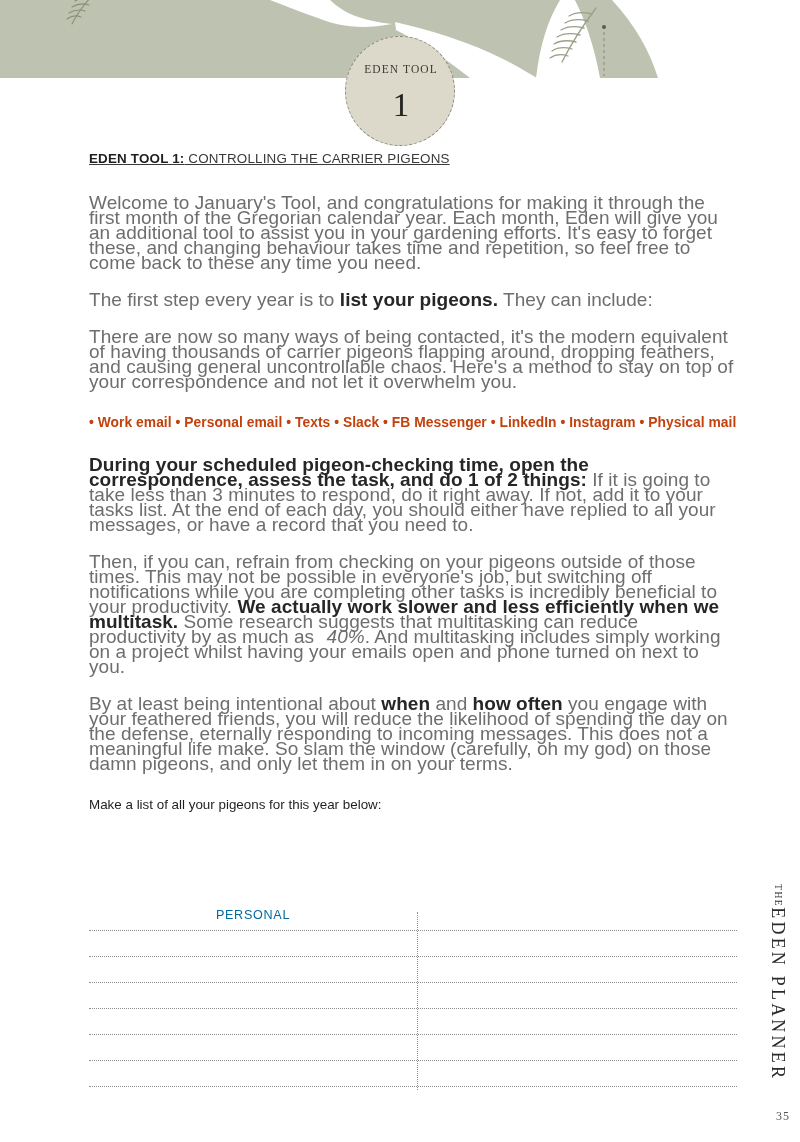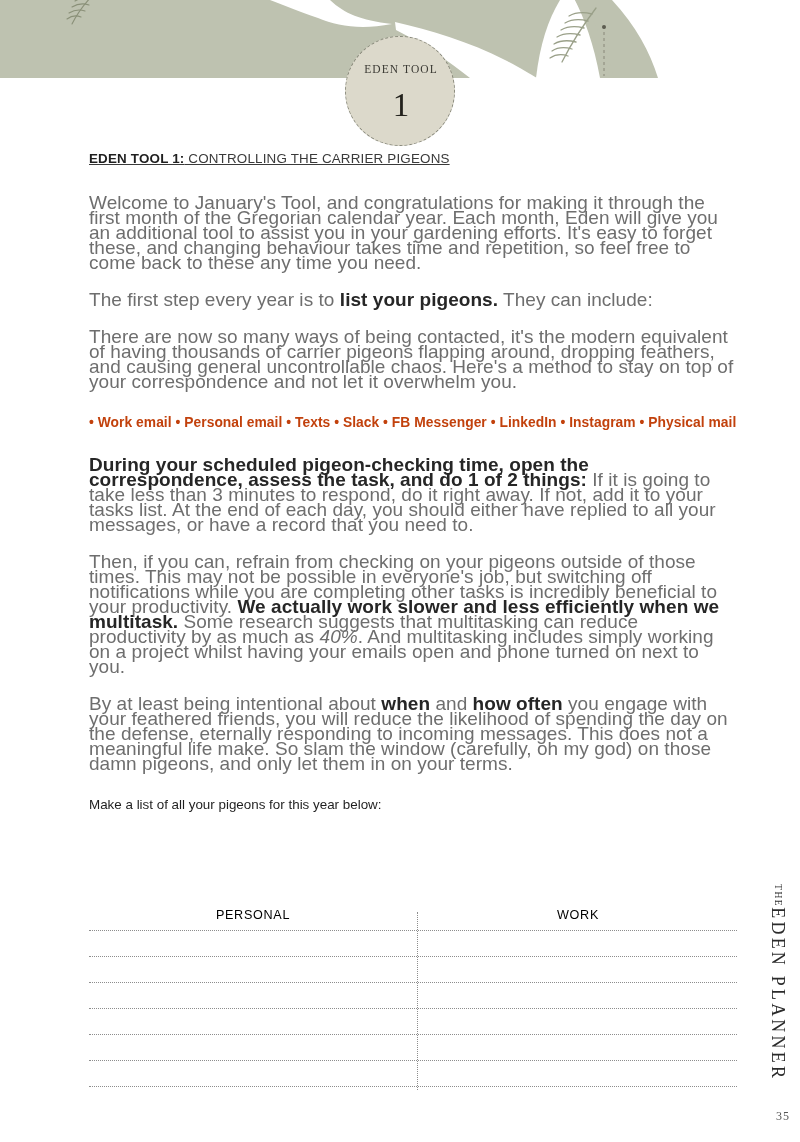--- a/index.html
+++ b/index.html
@@ -78,21 +78,21 @@
   h1.doc-title b { font-weight:700; color:#1f1f1f; }
 
   p.para {
     font-size:19px;
     line-height:15px;
     color:#6e6e6e;
     margin-bottom:22px;
     letter-spacing:.05px;
   }
   p.para b { font-weight:700; color:#262626; }
-  p.para i { font-style:italic; }
+  p.para i { font-style:italic;margin-left:7px; }
 
   p.pigeon-list {
     font-size:13.8px;
     line-height:23.6px;
     color:#c2410c;
     font-weight:600;
     margin-bottom:22px;
     letter-spacing:.05px;
   }
 
@@ -107,21 +107,21 @@
 
   
   #table-wrap {
     position:absolute;
     left:89px; top:908px;
     width:648px; height:182px;
   }
   .col-head {
     position:absolute; top:0;
     font-size:12.6px;
-    color:#000000;
+    color:#0369a1;
     letter-spacing:.7px;
     text-align:center;
   }
   #head-personal { left:0px;   width:328px; }
   #head-work     { left:330px; width:318px; }
 
   .hrule {
     position:absolute; left:0; width:648px;
     height:0;
     border-top:1.6px dotted #8d8d8d;
@@ -232,21 +232,20 @@
 
     <p class="para"><span>Then, if you can, refrain from checking on your pigeons outside of those times. This may not be possible in everyone's job, but switching off notifications while you are completing other tasks is incredibly beneficial to your productivity. </span><b>We actually work slower and less efficiently when we multitask.</b><span> Some research suggests that multitasking can reduce productivity by as much as </span><i>40%</i><span>. And multitasking includes simply working on a project whilst having your emails open and phone turned on next to you.</span></p>
 
     <p class="para"><span>By at least being intentional about </span><b>when</b><span> and </span><b>how often</b><span> you engage with your feathered friends, you will reduce the likelihood of spending the day on the defense, eternally responding to incoming messages. This does not a meaningful life make. So slam the window (carefully, oh my god) on those damn pigeons, and only let them in on your terms.</span></p>
 
     <p class="make-list">Make a list of all your pigeons for this year below:</p>
   </div>
 
   <div id="table-wrap">
     <div class="col-head" id="head-personal">PERSONAL</div>
-    <div class="col-head" id="head-work">WORK</div>
 
     <div id="vrule"></div>
 
     <div class="hrule" style="top:22px"></div>
     <div class="hrule" style="top:48px"></div>
     <div class="hrule" style="top:74px"></div>
     <div class="hrule" style="top:100px"></div>
     <div class="hrule" style="top:126px"></div>
     <div class="hrule" style="top:152px"></div>
     <div class="hrule" style="top:178px"></div>

